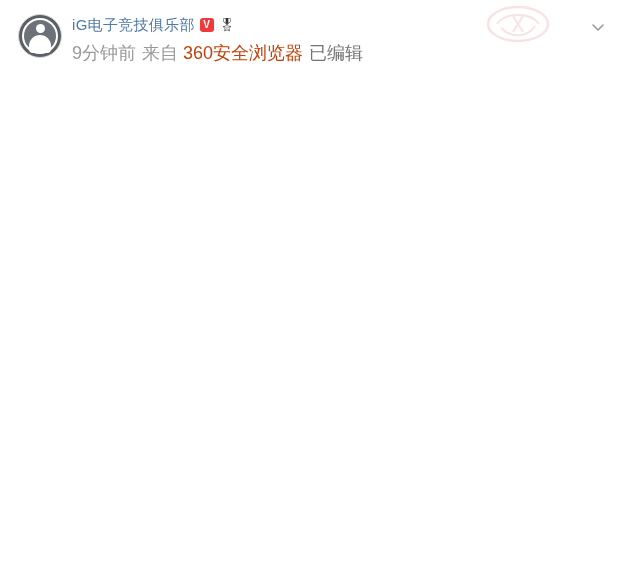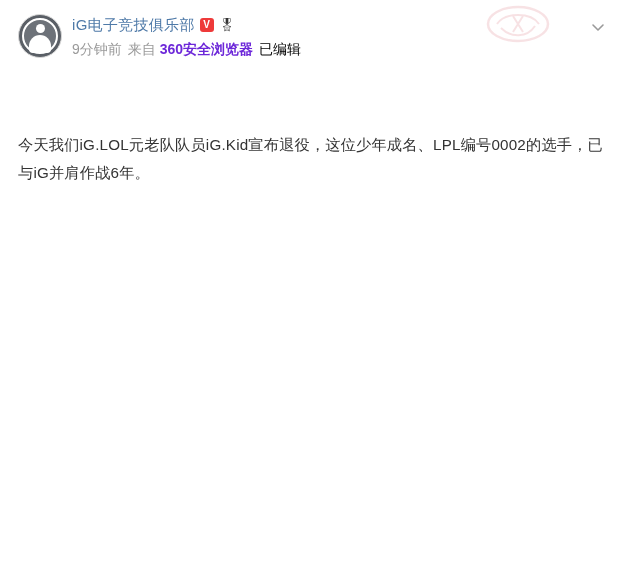--- a/index.html
+++ b/index.html
@@ -108,29 +108,29 @@
     line-height: 14px;
     font-weight: bold;
   }
   .medal {
     margin-left: 5px;
     font-size: 13px;
     line-height: 14px;
   }
   .meta-row {
     margin-top: 5px;
-    font-size: 14px;
+    font-size: 18px;
     color: #9a9a9a;
     display: flex;
     align-items: center;
     gap: 6px;
   }
   .meta-row .src { color: #9a9a9a; }
-  .meta-row .src b { font-weight: bold; color: #6d28d9; }
-  .meta-row .edited { color: #000000; }
+  .meta-row .src b { font-weight: normal; color: #c2410c; }
+  .meta-row .edited { color: #737373; }
 
   .chev {
     flex: 0 0 auto;
     width: 22px;
     height: 22px;
     margin-top: 2px;
     display: flex;
     align-items: center;
     justify-content: center;
     color: #9a9a9a;
@@ -188,21 +188,20 @@
     </div>
 
     <div class="chev">
       <svg width="16" height="16" viewBox="0 0 16 16" xmlns="http://www.w3.org/2000/svg">
         <path d="M3 6 L8 11 L13 6" fill="none" stroke="#9a9a9a" stroke-width="1.6" stroke-linecap="round" stroke-linejoin="round"></path>
       </svg>
     </div>
   </div>
 
   <div class="content">
-    <p class="para">今天我们iG.LOL元老队队员iG.Kid宣布退役，这位少年成名、LPL编号0002的选手，已与iG并肩作战6年。</p>
     <div class="spacer"></div>
     
     
     
     
     
     
     
   </div>
 

